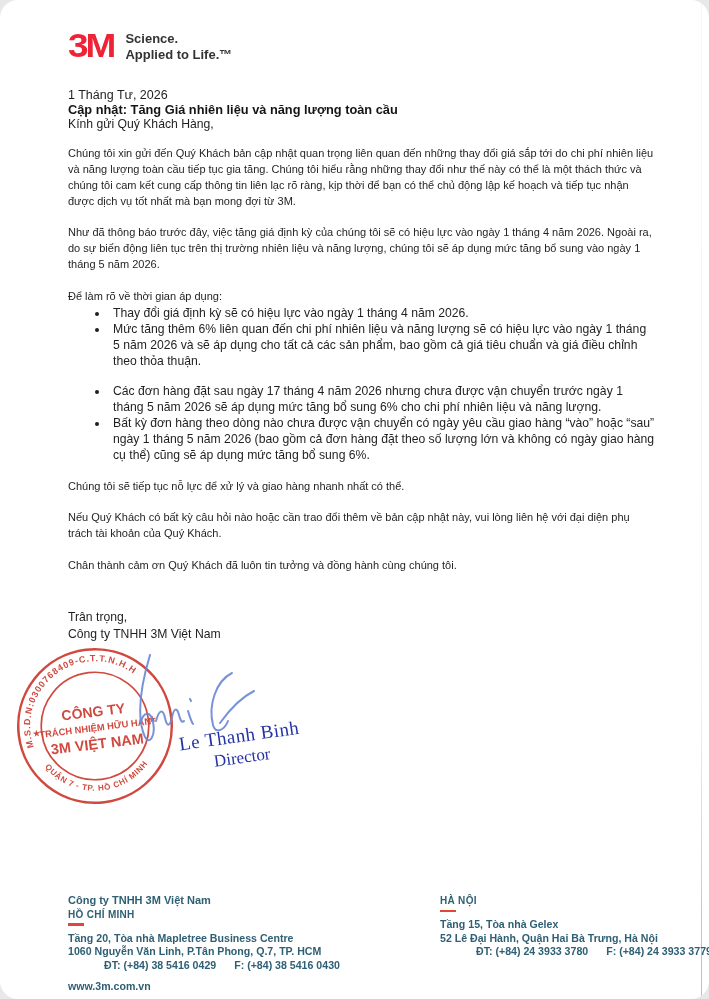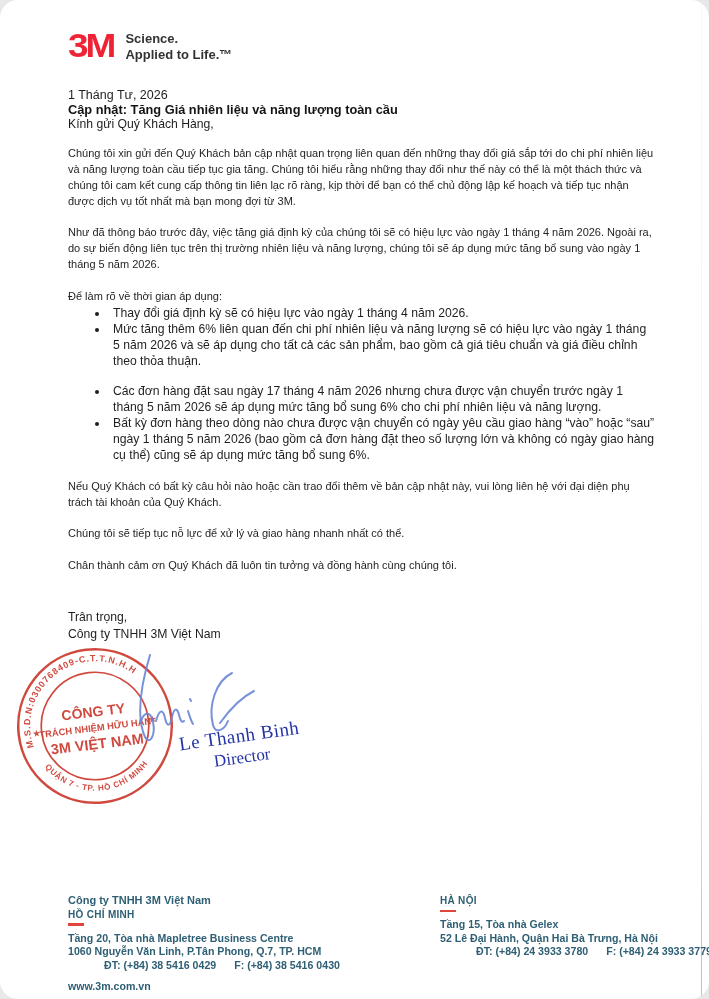--- a/index.html
+++ b/index.html
@@ -92,22 +92,22 @@
     <ul class="blt">
       <li>Thay đổi giá định kỳ sẽ có hiệu lực vào ngày 1 tháng 4 năm 2026.</li>
       <li>Mức tăng thêm 6% liên quan đến chi phí nhiên liệu và năng lượng sẽ có hiệu lực vào ngày 1 tháng 5 năm 2026 và sẽ áp dụng cho tất cả các sản phẩm, bao gồm cả giá tiêu chuẩn và giá điều chỉnh theo thỏa thuận.</li>
     </ul>
 
     <ul class="blt" style="margin-top:14px;">
       <li>Các đơn hàng đặt sau ngày 17 tháng 4 năm 2026 nhưng chưa được vận chuyển trước ngày 1 tháng 5 năm 2026 sẽ áp dụng mức tăng bổ sung 6% cho chi phí nhiên liệu và năng lượng.</li>
       <li>Bất kỳ đơn hàng theo dòng nào chưa được vận chuyển có ngày yêu cầu giao hàng “vào” hoặc “sau” ngày 1 tháng 5 năm 2026 (bao gồm cả đơn hàng đặt theo số lượng lớn và không có ngày giao hàng cụ thể) cũng sẽ áp dụng mức tăng bổ sung 6%.</li>
     </ul>
 
+    <p class="body-text p">Chúng tôi sẽ tiếp tục nỗ lực để xử lý và giao hàng nhanh nhất có thể.</p>
     <p class="body-text p">Nếu Quý Khách có bất kỳ câu hỏi nào hoặc cần trao đổi thêm về bản cập nhật này, vui lòng liên hệ với đại diện phụ trách tài khoản của Quý Khách.</p>
-    <p class="body-text p">Chúng tôi sẽ tiếp tục nỗ lực để xử lý và giao hàng nhanh nhất có thể.</p>
     <p class="body-text p" style="margin-top:16px;">Chân thành cảm ơn Quý Khách đã luôn tin tưởng và đồng hành cùng chúng tôi.</p>
 
     <div class="closing">Trân trọng,</div>
     <div class="company-line">Công ty TNHH 3M Việt Nam</div>
 
     <div class="sig-area">
 
       <svg class="stamp-wrap" viewBox="0 0 190 190">
         <g fill="none" stroke="#cd3a2f">
           <circle cx="95" cy="95" r="90" stroke-width="3"></circle>

